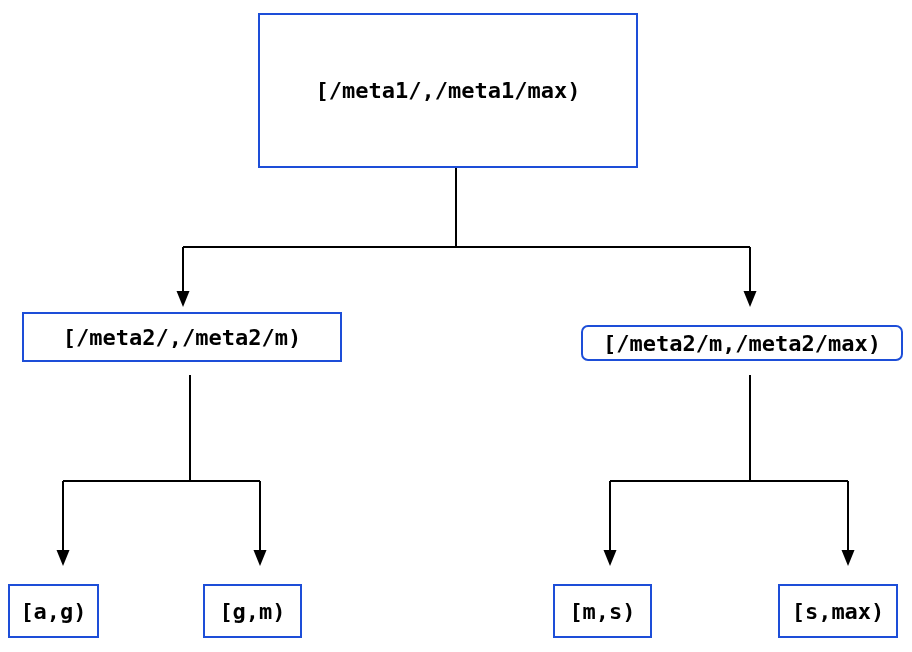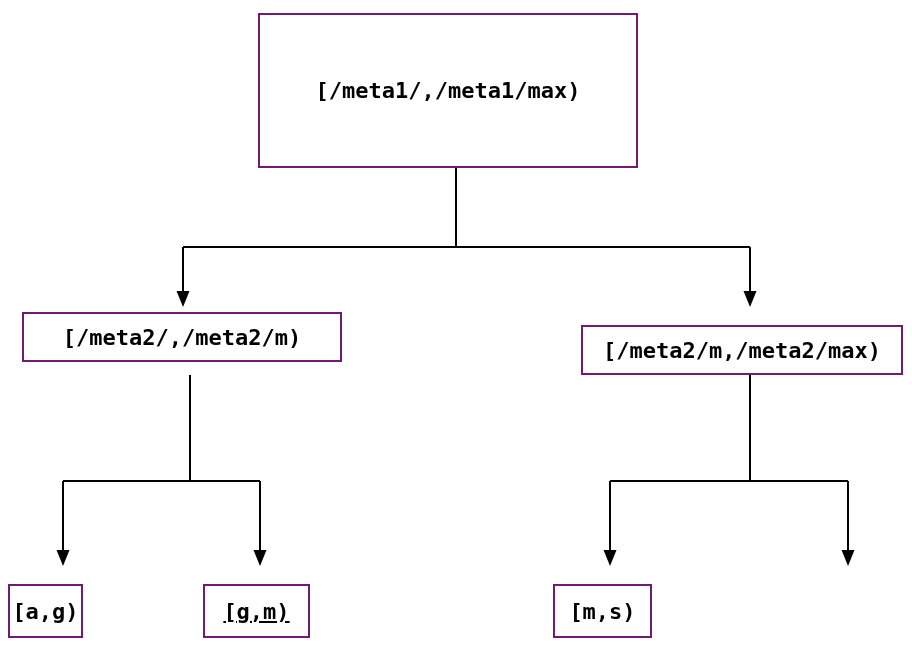--- a/index.html
+++ b/index.html
@@ -31,36 +31,36 @@
     stroke-width: 2;
     fill: none;
   }
   .arrow {
     fill: #000000;
     stroke: none;
   }
   .node {
     position: absolute;
     box-sizing: border-box;
-    border: 2px solid #701a75;
+    border: 2px solid #1d4ed8;
     background: #ffffff;
     display: flex;
     align-items: center;
     justify-content: center;
     font-size: 22px;
     font-weight: bold;
     color: #000000;
     white-space: nowrap;
     letter-spacing: 0;
   }
   .node-root  { left: 258px; top: 13px;  width: 380px; height: 155px; }
   .node-left  { left: 22px;  top: 312px; width: 320px; height: 50px; }
-  .node-right { left: 581px; top: 325px; width: 322px; height: 50px; }
-  .leaf-ag    { left: 8px;   top: 584px; width: 75px;  height: 54px; }
-  .leaf-gm    { left: 203px; top: 584px; width: 107px;  height: 54px; text-decoration: underline; }
+  .node-right { left: 581px; top: 325px; width: 322px; height: 36px; border-radius: 7px; }
+  .leaf-ag    { left: 8px;   top: 584px; width: 91px;  height: 54px; }
+  .leaf-gm    { left: 203px; top: 584px; width: 99px;  height: 54px; }
   .leaf-ms    { left: 553px; top: 584px; width: 99px;  height: 54px; text-align: right; }
   .leaf-smax  { left: 778px; top: 584px; width: 120px; height: 54px; }
 </style>
 </head>
 <body>
 
 <div class="stage">
 
   <svg class="edges" width="912" height="652" viewBox="0 0 912 652" xmlns="http://www.w3.org/2000/svg">
 
@@ -100,14 +100,17 @@
   </div>
 
   <div class="node leaf-gm">
     <span>[g,m)</span>
   </div>
 
   <div class="node leaf-ms">
     <span>[m,s)</span>
   </div>
 
+  <div class="node leaf-smax">
+    <span>[s,max)</span>
+  </div>
 
 </div>
 
 </body></html>

